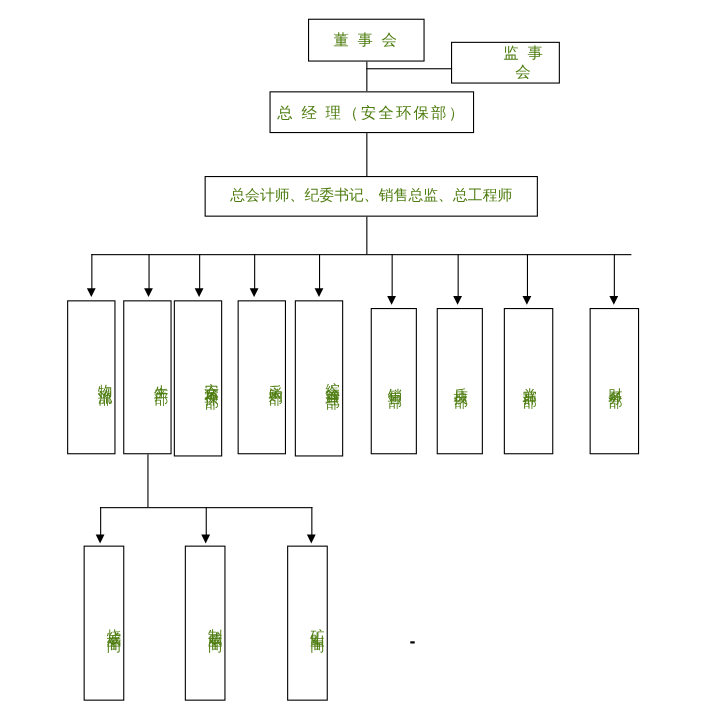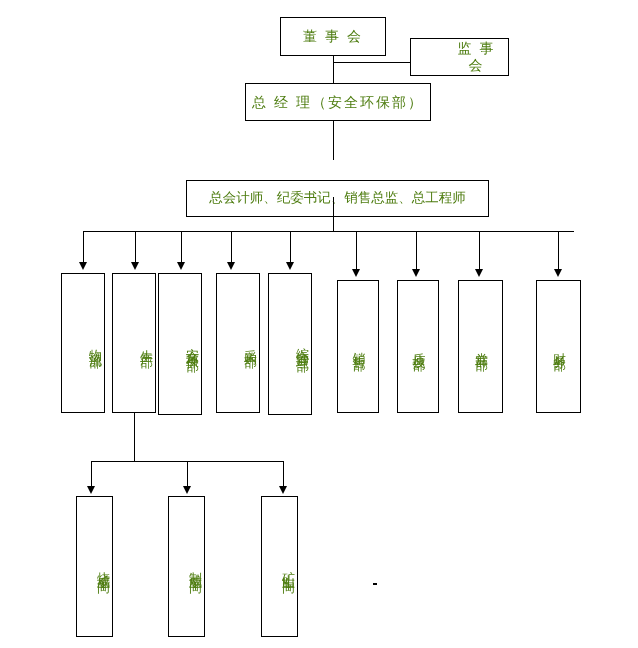--- a/index.html
+++ b/index.html
@@ -30,21 +30,21 @@
     justify-content: center;
     text-align: center;
     color: #4d7c0f;
   }
   .node-h {           
     font-size: 14px;
     letter-spacing: 2px;
     line-height: 1.2;
     padding: 0 6px;
   }
-  .node-h.tight { letter-spacing: 0px; font-size: 13.5px; margin-top: 20px; }
+  .node-h.tight { letter-spacing: 0px; font-size: 13.5px; }
   .node-v {           
     font-size: 13px;
     line-height: 1.45;
     writing-mode: vertical-rl;
     text-orientation: upright;
     letter-spacing: 3px;
     padding: 8px 0;
     align-items: flex-start;
     justify-content: center;
   }

